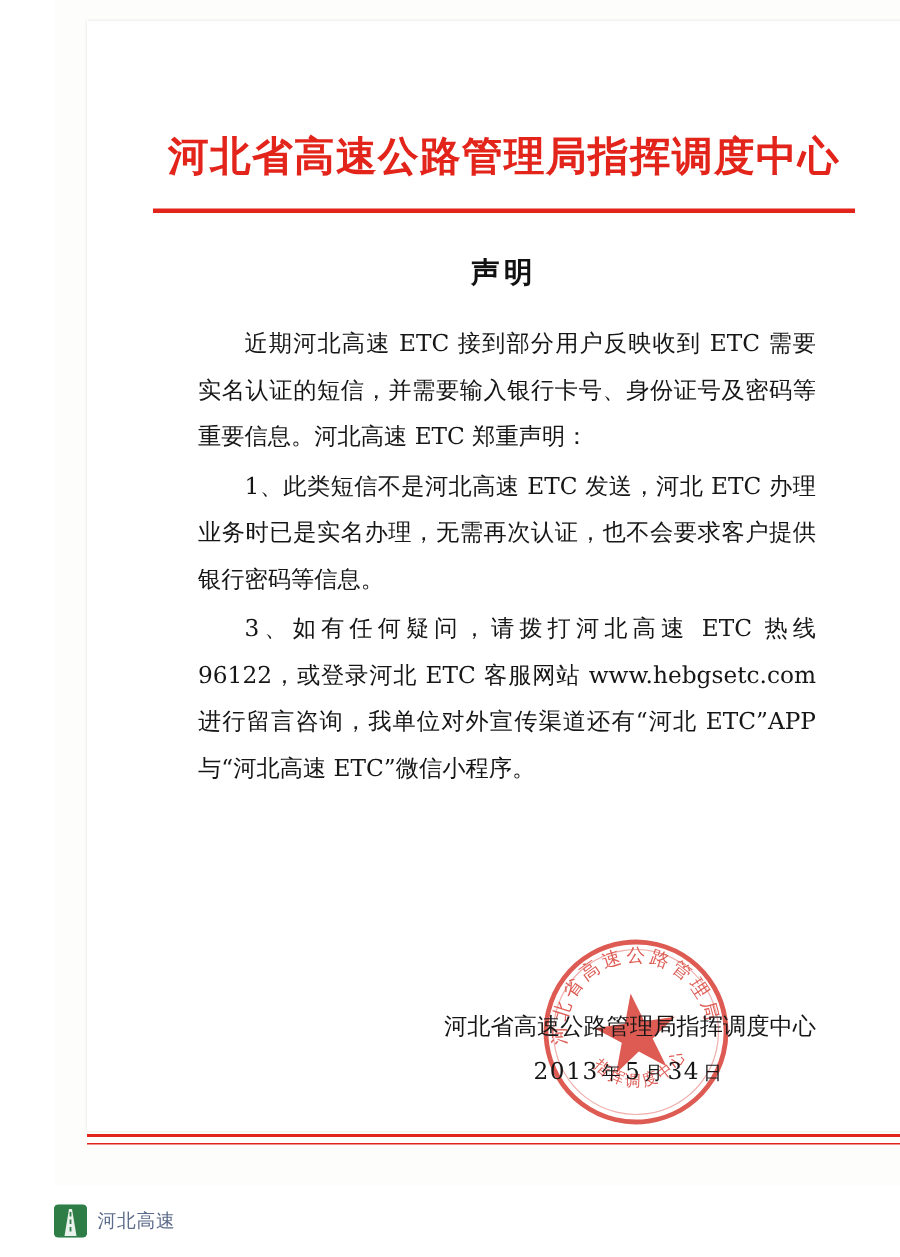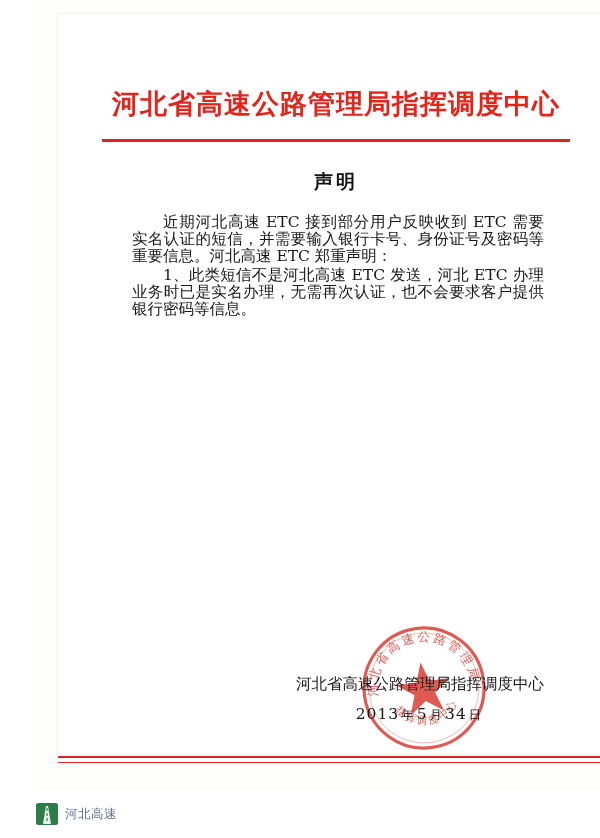--- a/index.html
+++ b/index.html
@@ -68,21 +68,21 @@
     color: #111;
     letter-spacing: 3px;
   }
 
   .body-text {
     position: absolute;
     top: 200px;
     left: 74px;
     width: 412px;
     font-size: 15.5px;
-    line-height: 17px;
+    line-height: 31px;
     color: #161616;
     text-align: justify;
   }
   .body-text p {
     margin: 0 0 2px 0;
     text-indent: 2em;
   }
 
   
   .sign-block {
@@ -180,20 +180,21 @@
 
     <div class="letterhead-title">河北省高速公路管理局指挥调度中心</div>
 
     <div class="rule-thick"></div>
 
     <div class="doc-title">声明</div>
 
     <div class="body-text">
       <p>近期河北高速 ETC 接到部分用户反映收到 ETC 需要实名认证的短信，并需要输入银行卡号、身份证号及密码等重要信息。河北高速 ETC 郑重声明：</p>
       <p>1、此类短信不是河北高速 ETC 发送，河北 ETC 办理业务时已是实名办理，无需再次认证，也不会要求客户提供银行密码等信息。</p>
+      <p>3、如有任何疑问，请拨打河北高速 ETC 热线 96122，或登录河北 ETC 客服网站 www.hebgsetc.com 进行留言咨询，我单位对外宣传渠道还有“河北 ETC”APP 与“河北高速 ETC”微信小程序。</p>
     </div>
 
     <div class="seal">
       <svg width="132" height="132" viewBox="0 0 132 132" xmlns="http://www.w3.org/2000/svg">
         <defs>
           <path id="sealArcTop" d="M 19,66 A 47,47 0 0 1 113,66"></path>
           <path id="sealArcBottom" d="M 30,66 A 36,36 0 0 0 102,66"></path>
         </defs>
         <circle cx="66" cy="66" r="60" fill="none" stroke="#d7382f" stroke-width="3.2"></circle>
         <circle cx="66" cy="66" r="55" fill="none" stroke="#d7382f" stroke-width="0.8" opacity="0.5"></circle>

